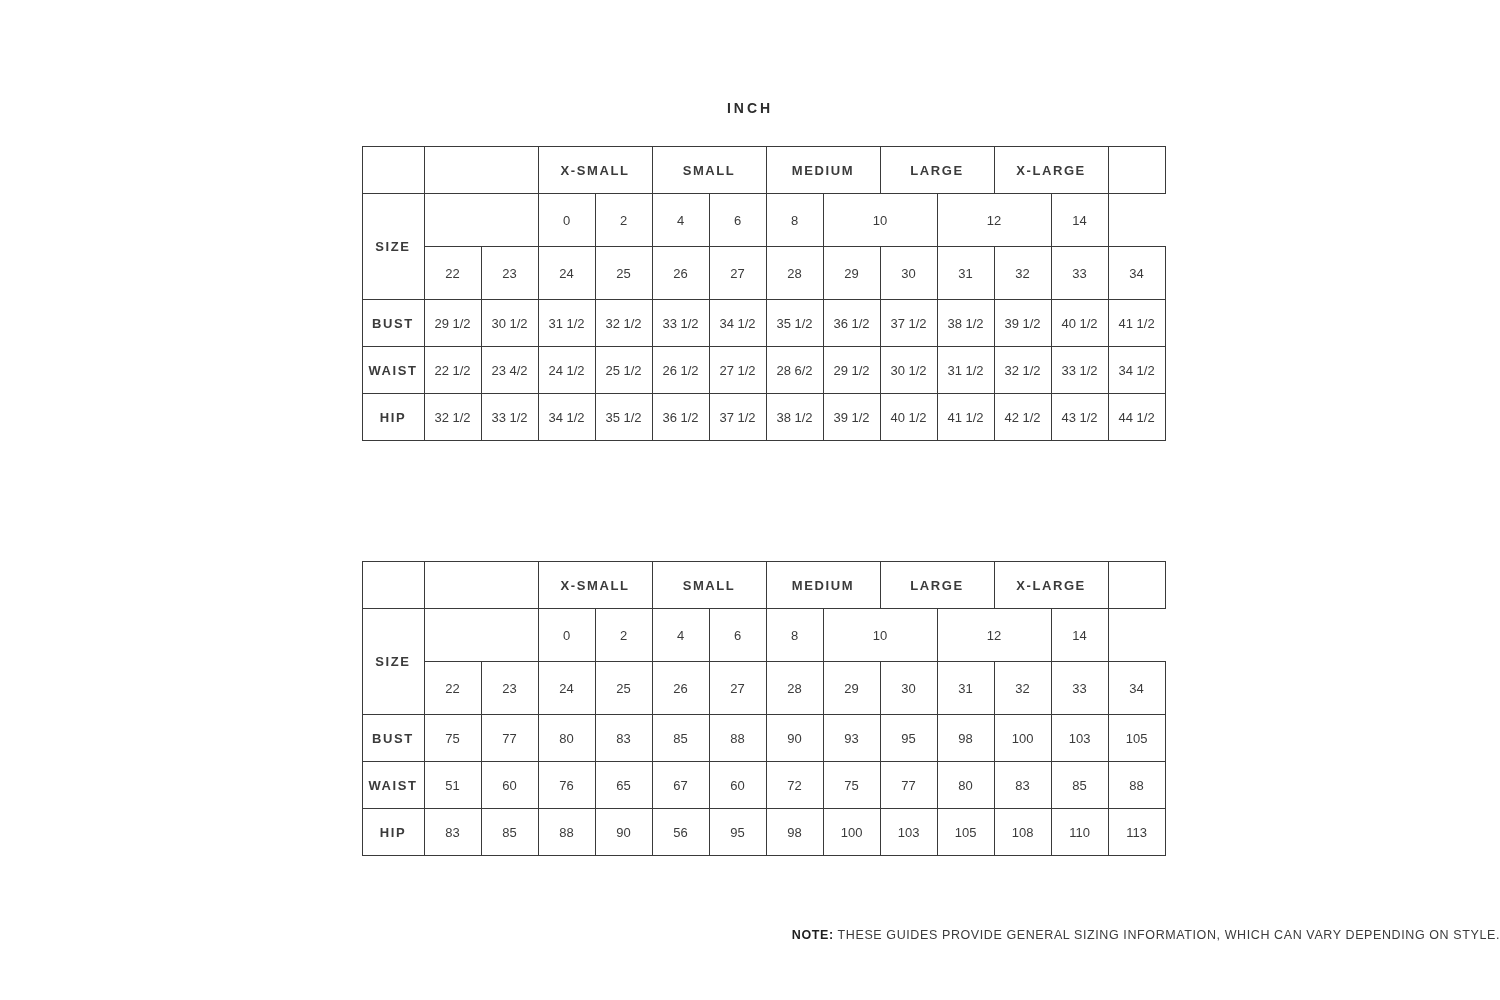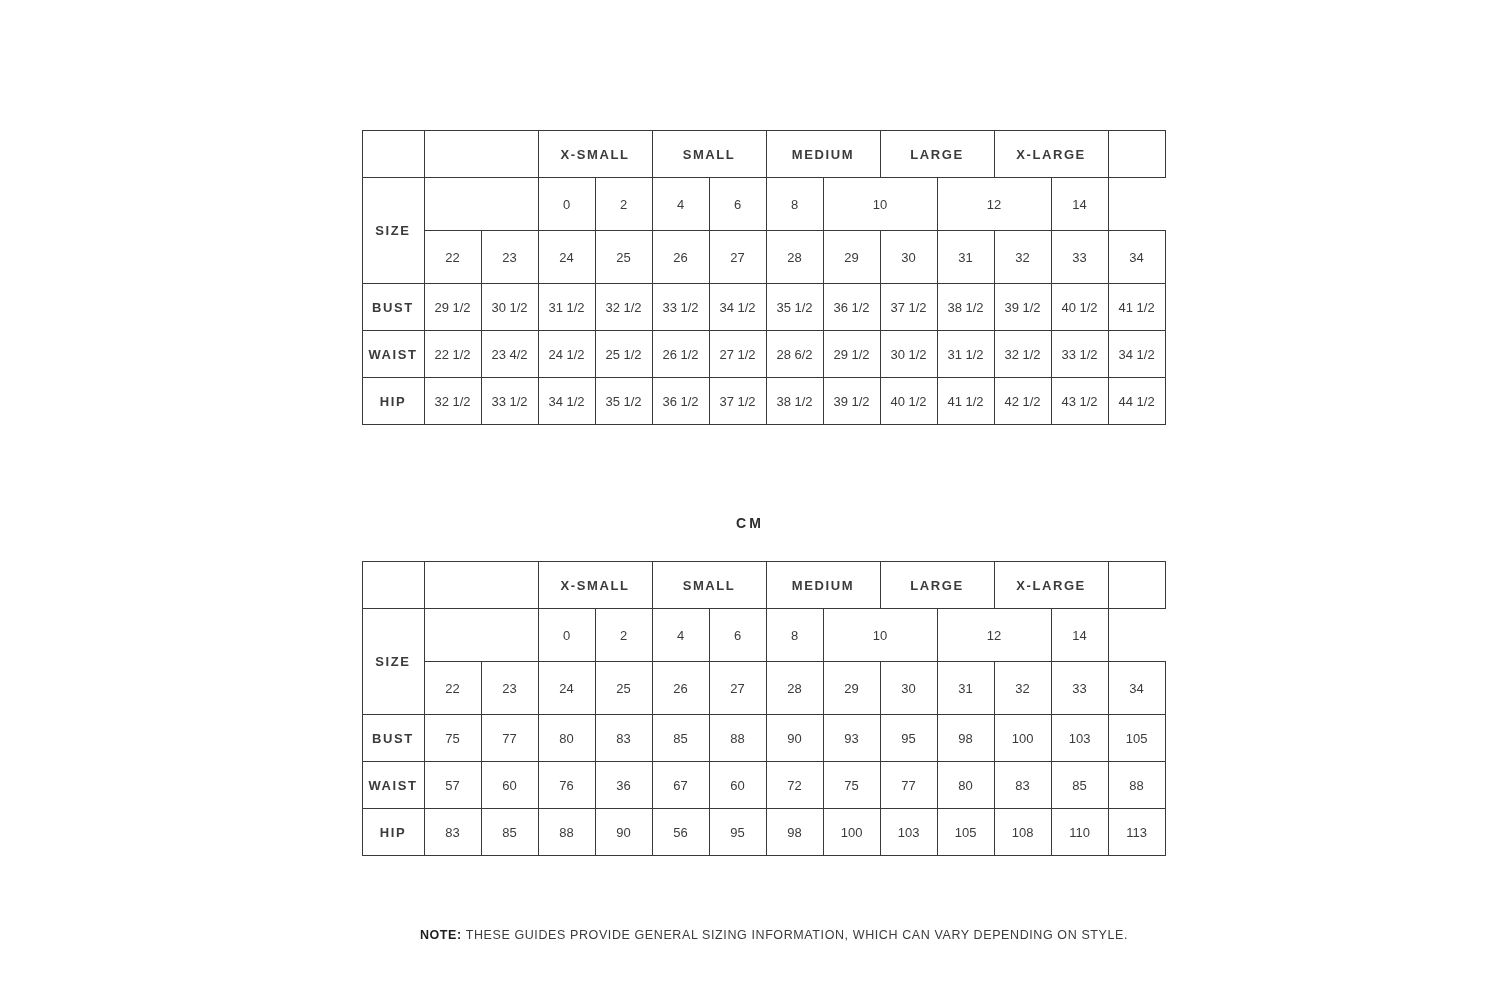--- a/index.html
+++ b/index.html
@@ -77,40 +77,41 @@
   tr.header-row td { height: 46px; }
   tr.num-row td { height: 52px; }
   tr.meas-row td { height: 46px; }
 
   .spacer-1 { height: 100px; }
   .spacer-2 { height: 60px; }
   .spacer-3 { height: 30px; }
   .spacer-4 { height: 72px; }
 
   .note {
-    text-align: center;
+    text-align: right;
     font-size: 12.5px;
     letter-spacing: 0.6px;
     color: #3b3b3b;
     padding-left: 48px;
   }
   .note b {
     font-weight: bold;
     color: #1e1e1e;
   }
 
   .inline { display: inline; }
 </style>
 </head>
 <body>
 
 <div class="page">
 
   <div class="spacer-1"></div>
 
+  <div class="chart-title">INCH</div>
 
   <div class="spacer-3"></div>
 
   <div class="table-wrap">
     <table class="size-table">
       <colgroup>
         <col style="width:62px">
         <col style="width:57px">
           <col style="width:57px">
         <col style="width:57px">
@@ -216,21 +217,20 @@
           <td>43 1/2</td>
           <td>44 1/2</td>
         </tr>
       </tbody>
     </table>
   </div>
 
   <div class="spacer-2"></div>
   <div class="spacer-3"></div>
 
-  <div class="chart-title">CM</div>
 
   <div class="spacer-3"></div>
 
   <div class="table-wrap">
     <table class="size-table">
       <colgroup>
         <col style="width:62px">
         <col style="width:57px">
           <col style="width:57px">
         <col style="width:57px">
@@ -298,24 +298,24 @@
           <td>93</td>
           <td>95</td>
           <td>98</td>
           <td>100</td>
           <td>103</td>
           <td>105</td>
         </tr>
 
         <tr class="meas-row">
           <td class="row-label">WAIST</td>
-          <td>57</td>
+          <td>51</td>
           <td>60</td>
           <td>76</td>
-          <td>36</td>
+          <td>65</td>
           <td>67</td>
           <td>60</td>
           <td>72</td>
           <td>75</td>
           <td>77</td>
           <td>80</td>
           <td>83</td>
           <td>85</td>
           <td>88</td>
         </tr>

